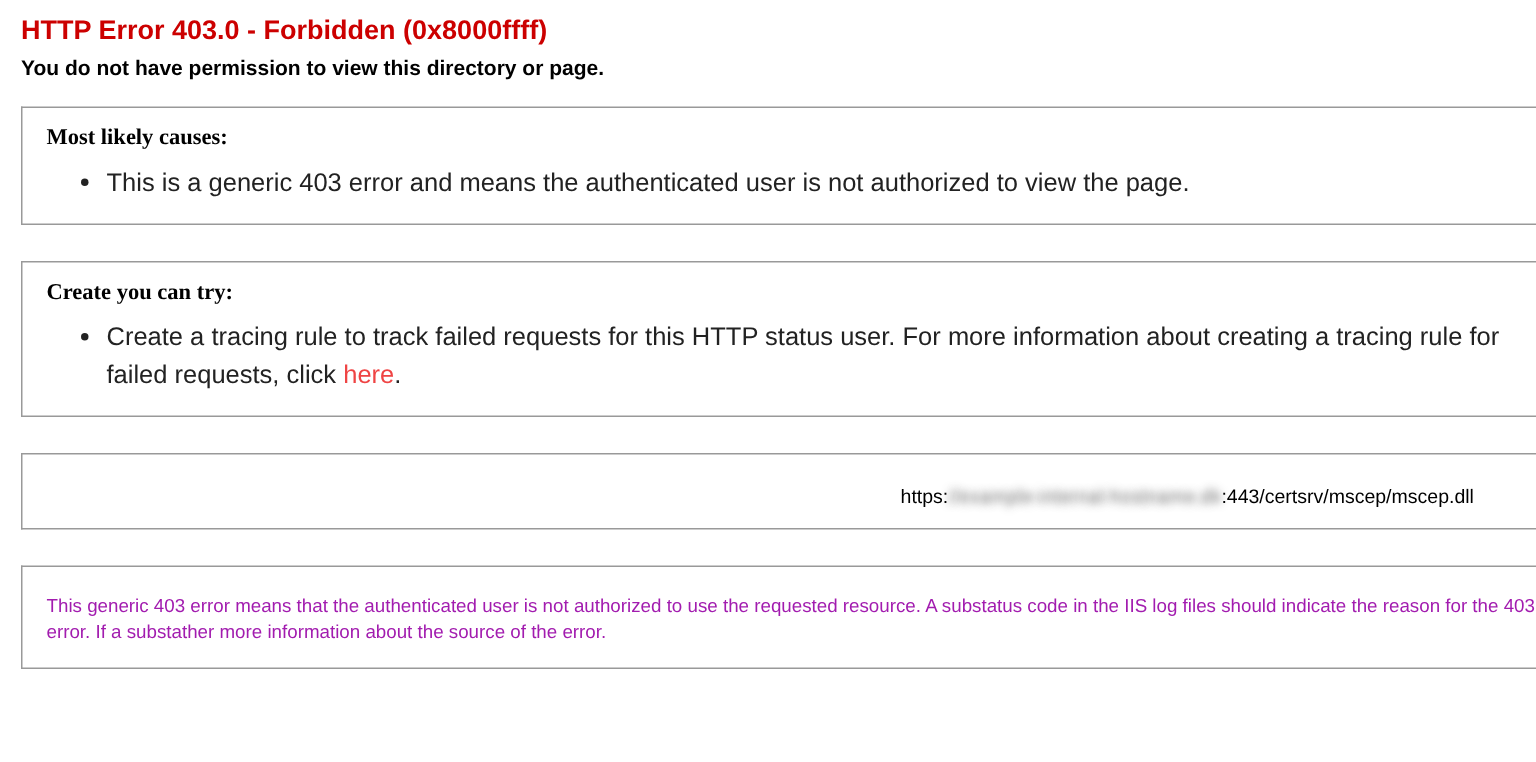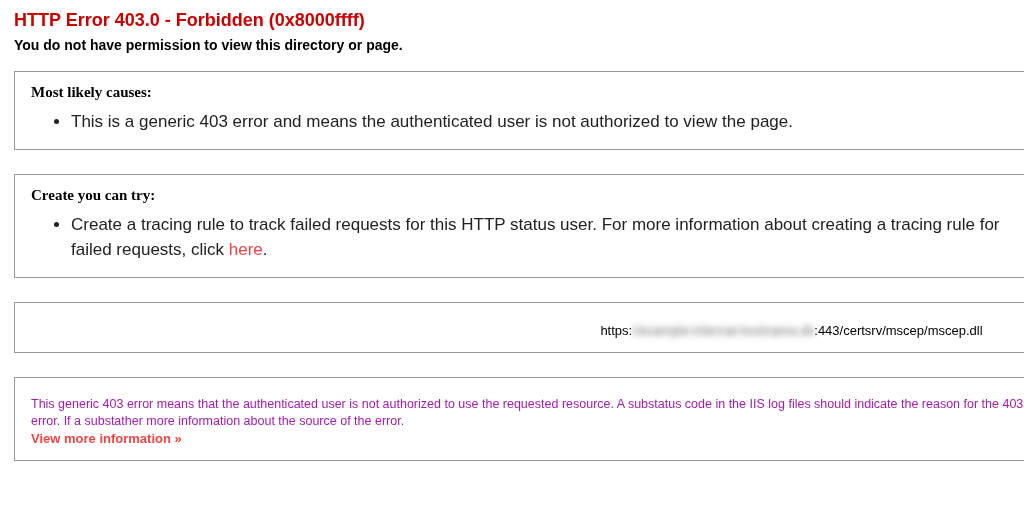--- a/index.html
+++ b/index.html
@@ -127,14 +127,13 @@
           
           
         </div>
       </div>
     </div>
   </div>
 </div>
 
 <div class="box">
   <div class="para">This generic 403 error means that the authenticated user is not authorized to use the requested resource. A substatus code in the IIS log files should indicate the reason for the 403 error. If a substather more information about the source of the error.</div>
-  <a class="link bold">View more information »</a>
 </div>
 
 </body></html>

